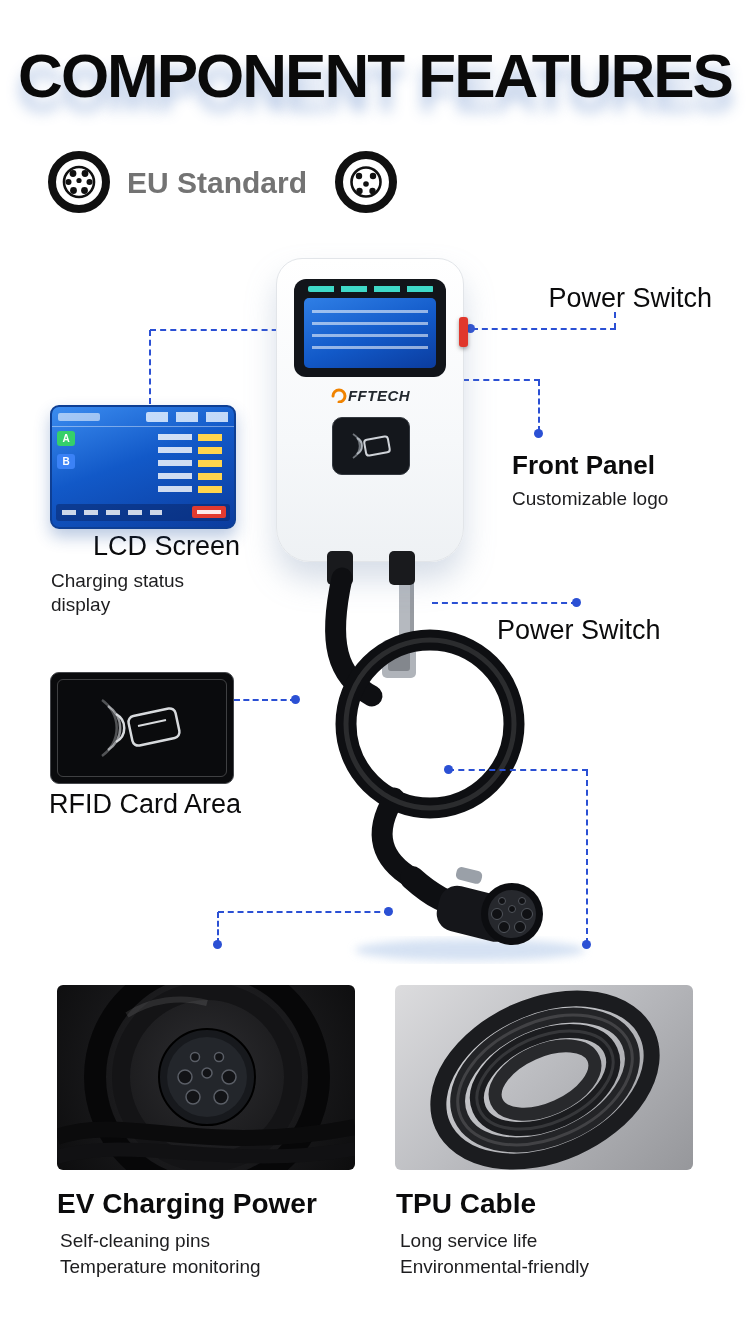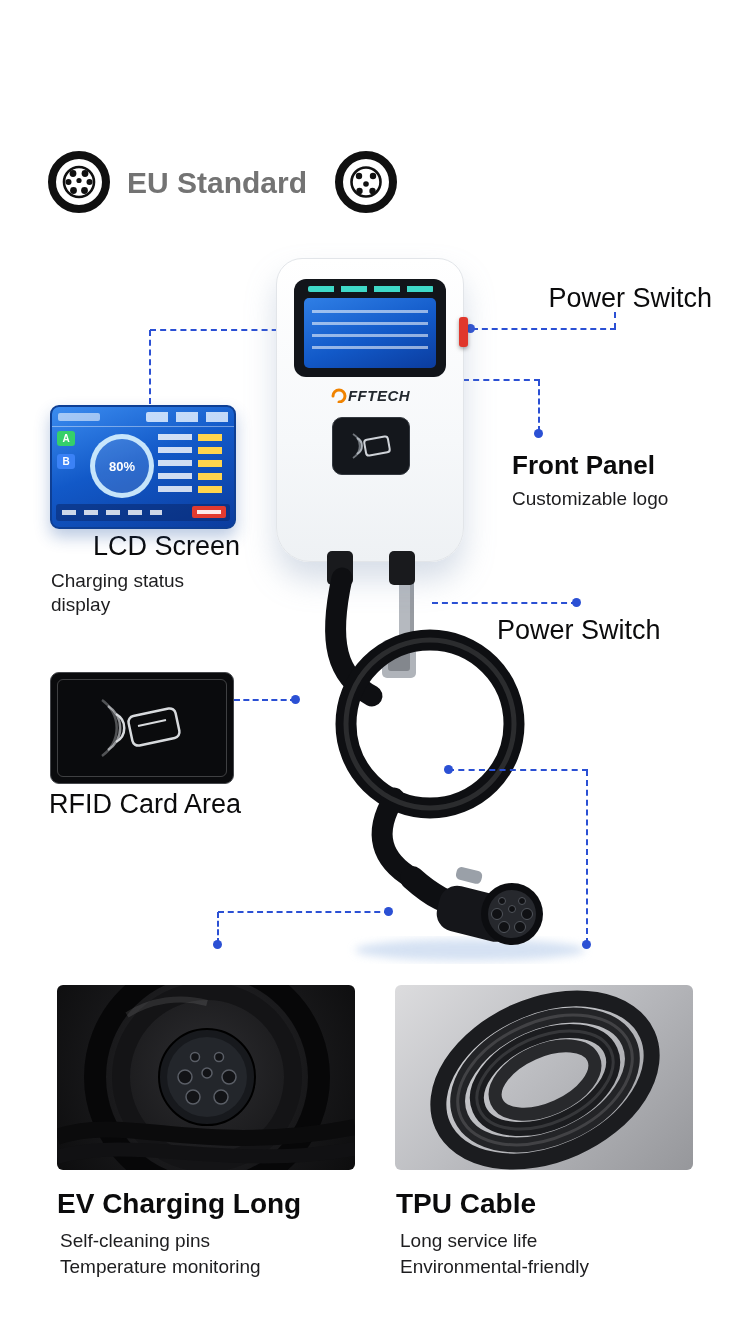--- a/index.html
+++ b/index.html
@@ -70,20 +70,21 @@
   .photo-dark{background:radial-gradient(circle at 50% 45%,#2d2d30 0%,#19191b 55%,#0d0d0e 100%);}
   .photo-light{background:linear-gradient(135deg,#dcdcde 0%,#bdbec2 45%,#96979b 100%);}
   .feat-title{font-size:28px;font-weight:700;color:#0b0b0c;white-space:nowrap;}
   svg{display:block;}
 </style>
 </head>
 <body>
 
 <div id="page">
 
+  <div class="abs main-title">COMPONENT FEATURES</div>
 
   <svg class="abs" style="left:47px;top:150px;" width="64" height="64" viewBox="0 0 64 64">
     <circle cx="32" cy="32" r="27" fill="#ffffff" stroke="#101010" stroke-width="8"></circle>
     <circle cx="32" cy="32" r="15" fill="none" stroke="#101010" stroke-width="2.6"></circle>
     <g fill="#101010">
       <circle cx="26" cy="23.5" r="3.4"></circle>
         <circle cx="38" cy="23.5" r="3.4"></circle>
       <circle cx="21.5" cy="32" r="3"></circle>
         <circle cx="32" cy="30.5" r="2.6"></circle>
         <circle cx="42.5" cy="32" r="3"></circle>
@@ -204,23 +205,20 @@
       </g>
     </g>
   </svg>
 
   <div class="abs lcd-thumb">
     <div class="abs lcd-hdr-left"></div>
     <div class="abs lcd-hdr-chips"></div>
     <div class="abs lcd-divider"></div>
     <div class="abs lcd-badge" style="left:5px;top:24px;background:#35d06a;">A</div>
     <div class="abs lcd-badge" style="left:5px;top:47px;background:#3b82f6;">B</div>
-    <div class="abs lcd-gauge">
-      <span>80%</span>
-    </div>
     <div class="abs lcd-row-labels"></div>
     <div class="abs lcd-row-values"></div>
     <div class="abs lcd-bottom-band">
       <div class="abs lcd-bottom-bars"></div>
       <div class="abs lcd-stop-chip">
         <div class="abs lcd-stop-bar"></div>
       </div>
     </div>
   </div>
 
@@ -262,20 +260,20 @@
         <ellipse cx="150" cy="95" rx="112" ry="74" stroke="#1b1c1f" stroke-width="16" transform="rotate(-24 150 95)"></ellipse>
         <ellipse cx="150" cy="95" rx="92" ry="58" stroke="#232427" stroke-width="15" transform="rotate(-24 150 95)"></ellipse>
         <ellipse cx="150" cy="95" rx="72" ry="43" stroke="#1b1c1f" stroke-width="14" transform="rotate(-24 150 95)"></ellipse>
         <ellipse cx="150" cy="95" rx="53" ry="29" stroke="#28292c" stroke-width="13" transform="rotate(-24 150 95)"></ellipse>
         <ellipse cx="150" cy="95" rx="92" ry="58" stroke="rgba(255,255,255,0.14)" stroke-width="3" transform="rotate(-24 150 95)"></ellipse>
         <ellipse cx="150" cy="95" rx="72" ry="43" stroke="rgba(255,255,255,0.12)" stroke-width="3" transform="rotate(-24 150 95)"></ellipse>
       </g>
     </svg>
   </div>
 
-  <div class="abs feat-title" style="left:57px;top:1188px;">EV Charging Long</div>
+  <div class="abs feat-title" style="left:57px;top:1188px;">EV Charging Power</div>
   <div class="abs sub" style="left:60px;top:1230px;">Self-cleaning pins</div>
   <div class="abs feat-title" style="left:396px;top:1188px;">TPU Cable</div>
   <div class="abs sub" style="left:60px;top:1256px;">Temperature monitoring</div>
   <div class="abs sub" style="left:400px;top:1230px;">Long service life</div>
   <div class="abs sub" style="left:400px;top:1256px;">Environmental-friendly</div>
 
 </div>
 
 </body></html>

